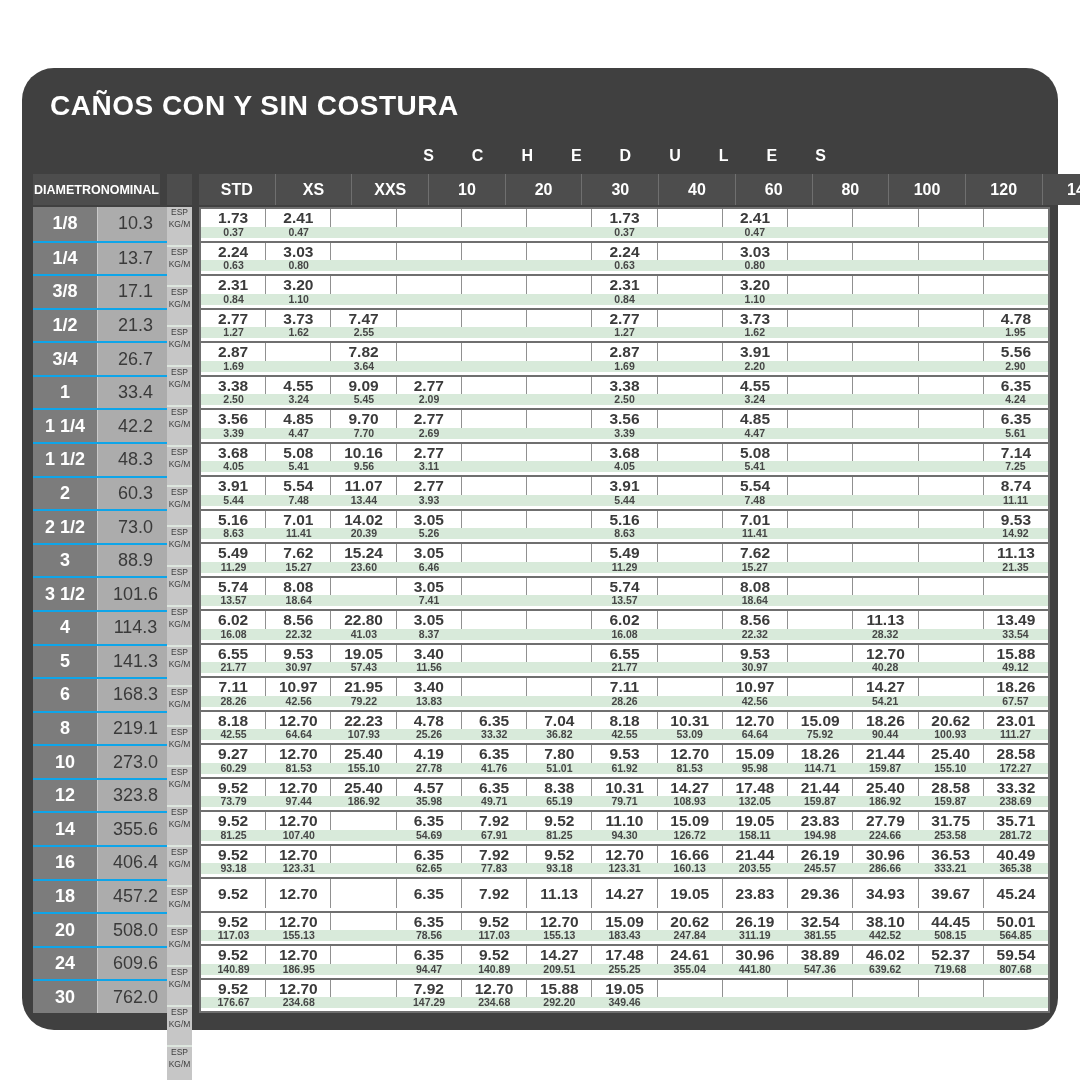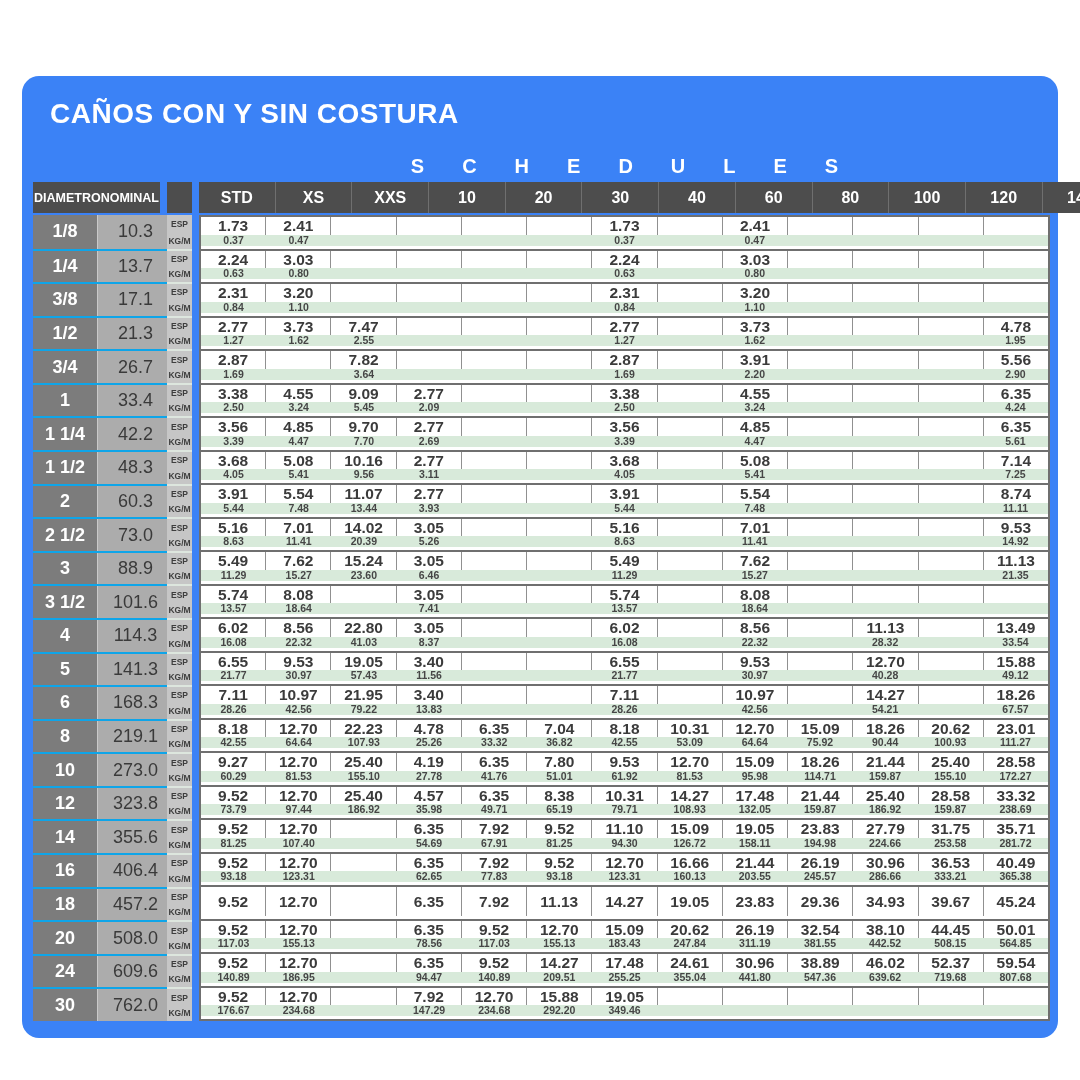--- a/index.html
+++ b/index.html
@@ -1,23 +1,23 @@
 <!DOCTYPE html>
 <html><head>
 <meta charset="utf-8">
 <style>
   html,body{margin:0;padding:0;}
   body{width:1080px;height:1080px;background:#ffffff;position:relative;
        font-family:"Liberation Sans",sans-serif;overflow:hidden;}
-  .panel{position:absolute;left:22px;top:76px;width:1036px;height:962px;
-         background:#3b82f6;border-radius:17px;}
+  .panel{position:absolute;left:22px;top:68px;width:1036px;height:962px;
+         background:#404040;border-radius:32px;}
   .title{position:absolute;left:28px;top:22px;color:#ffffff;font-size:28px;
          font-weight:700;letter-spacing:0.5px;white-space:nowrap;}
   .sched{position:absolute;left:177px;top:79px;width:851px;text-align:center;
-         color:#ffffff;font-weight:700;font-size:20px;letter-spacing:38px;
+         color:#ffffff;font-weight:700;font-size:16px;letter-spacing:38px;
          padding-left:38px;box-sizing:border-box;white-space:nowrap;}
   .dnbox{position:absolute;left:11px;top:106px;width:127px;height:31px;background:#4D4D4D;
          color:#fff;font-weight:700;font-size:12.5px;line-height:1.12;display:flex;
          flex-direction:row;align-items:center;justify-content:center;text-align:center;}
   .uhdr{position:absolute;left:145px;top:106px;width:25px;height:31px;background:#4D4D4D;}
   .hrow{position:absolute;left:177px;top:106px;width:996px;height:31px;display:flex;}
   .hcell{flex:1;background:#4D4D4D;color:#fff;font-weight:700;font-size:16px;
          display:flex;align-items:center;justify-content:center;border-left:1px solid #6f6f6f;}
   .hcell.first{border-left:none;}
   .nomcol{position:absolute;left:11px;top:139px;width:140px;height:806px;
@@ -27,22 +27,22 @@
   .frac{width:64px;background:#7C7C7C;color:#ffffff;font-weight:700;font-size:18px;
         display:flex;align-items:center;justify-content:center;border-right:1px solid #C9C9C9;
         white-space:nowrap;}
   .mm{flex:1;background:#ACACAC;color:#3A3A3A;font-weight:400;font-size:18px;
       display:flex;align-items:center;justify-content:center;}
   .unitcol{position:absolute;left:145px;top:139px;width:25px;height:806px;
            display:grid;grid-template-rows:repeat(24,1fr);}
   .ubox{background:#C6C6C6;border-top:2px solid #DDE6DE;display:flex;flex-direction:column;}
   .ubox.first{border-top:none;}
   .ulbl{flex:1;display:flex;align-items:center;justify-content:center;
-        font-size:8.5px;font-weight:700;color:#3E3E3E;white-space:nowrap;}
-  .ulbl.kg{flex:0 0 14px;padding-bottom:1px;}
+        font-size:8.5px;font-weight:400;color:#3E3E3E;white-space:nowrap;}
+  .ulbl.kg{flex:0 0 14px;padding-bottom:14px;}
   .grid{position:absolute;left:177px;top:139px;width:851px;height:806px;
         display:grid;grid-template-rows:repeat(24,1fr);background:#ffffff;
         border-left:2px solid #6F6F6F;border-right:2px solid #6F6F6F;
         border-bottom:2px solid #6F6F6F;box-sizing:border-box;}
   .grow{display:flex;flex-direction:column;border-top:2px solid #6F6F6F;overflow:hidden;}
   .eline{flex:1;display:flex;}
   .ecell{flex:1;display:flex;align-items:center;justify-content:center;line-height:1;
          font-size:15.5px;font-weight:700;color:#3B3B3B;border-left:1px solid #909090;}
   .ecell.first{border-left:none;}
   .kline{height:11px;background:#D8EADA;display:flex;}

